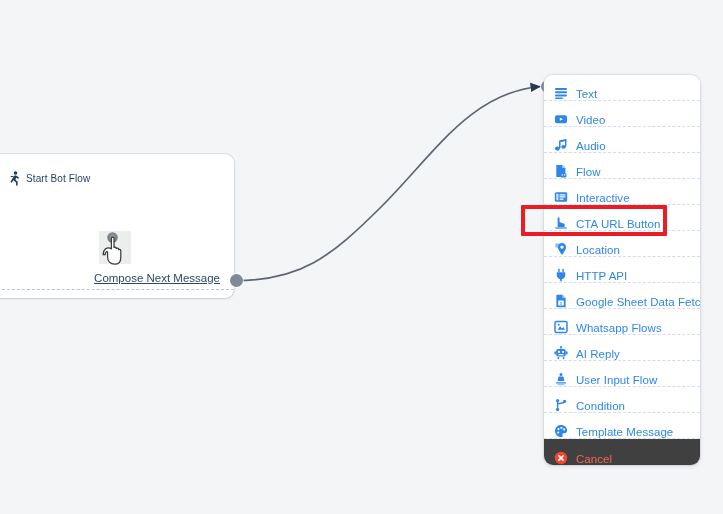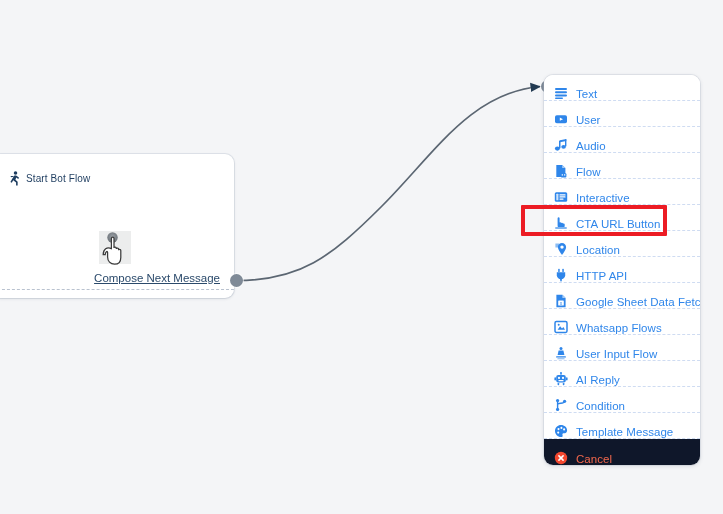--- a/index.html
+++ b/index.html
@@ -112,21 +112,21 @@
     color: #2f86ea;
     white-space: nowrap;
     letter-spacing: .05px;
   }
   .menu-ico {
     width: 14px; height: 14px;
     flex: 0 0 14px;
     display: block;
   }
   .menu-row.cancel {
-    background: #0f172a;
+    background: #404040;
     border-bottom: none;
   }
   .menu-row.cancel .menu-label { color: #f2674c; }
 
   
   #selection-box {
     position: absolute;
     left: 521px; top: 205px;
     width: 146px; height: 31px;
     border: 4px solid #ec1c24;
@@ -201,21 +201,21 @@
     </svg>
     <span class="menu-label">Text</span>
   </div>
 
 
   <div class="menu-row">
     <svg class="menu-ico" viewBox="0 0 14 14">
       <rect x="1" y="3.2" width="12" height="8" rx="1.8" fill="#2f86ea"></rect>
       <path d="M5.8 5.6 L9.0 7.2 L5.8 8.8 Z" fill="#ffffff"></path>
     </svg>
-    <span class="menu-label">User</span>
+    <span class="menu-label">Video</span>
   </div>
 
   <div class="menu-row">
     <svg class="menu-ico" viewBox="0 0 14 14">
       <g fill="#2f86ea">
         <path d="M6.0 2.2 L12.3 1.0 L12.3 3.1 L6.0 4.3 Z"></path>
         <rect x="5.0" y="2.6" width="1.5" height="7.6"></rect>
         <rect x="11.0" y="1.4" width="1.4" height="6.9"></rect>
         <ellipse cx="3.4" cy="10.6" rx="2.5" ry="2.1"></ellipse>
         <ellipse cx="9.6" cy="8.8" rx="2.3" ry="1.9"></ellipse>
@@ -301,50 +301,50 @@
     <span class="menu-label">Google Sheet Data Fetch</span>
   </div>
 
   <div class="menu-row">
     <svg class="menu-ico" viewBox="0 0 14 14">
       <rect x="1.0" y="1.6" width="12" height="10.8" rx="1.4" fill="none" stroke="#2f86ea" stroke-width="1.5"></rect>
       <path d="M3.6 9.8 L6.1 6.3 L8.0 8.6 L9.4 6.9 L11.0 9.8 Z" fill="#2f86ea"></path>
       <circle cx="4.7" cy="4.7" r="1.0" fill="#2f86ea"></circle>
     </svg>
     <span class="menu-label">Whatsapp Flows</span>
-  </div>
-
-  <div class="menu-row">
-    <svg class="menu-ico" viewBox="0 0 14 14">
-      <g fill="#2f86ea">
-        <circle cx="7.0" cy="2.4" r="1.5"></circle>
-        <path d="M4.6 4.6 L9.4 4.6 L10.4 9.0 L3.6 9.0 Z"></path>
-        <rect x="2.0" y="10.2" width="10" height="1.4" rx=".7"></rect>
-        <rect x="3.3" y="12.2" width="7.4" height="1.1" rx=".55" opacity=".6"></rect>
-      </g>
-    </svg>
-    <span class="menu-label">User Input Flow</span>
   </div>
 
   <div class="menu-row">
     <svg class="menu-ico" viewBox="0 0 14 14">
       <g fill="#2f86ea">
         <rect x="6.4" y="0.6" width="1.2" height="2.2"></rect>
         <circle cx="7.0" cy="0.9" r="0.9"></circle>
         <rect x="2.2" y="3.0" width="9.6" height="7.4" rx="2.0"></rect>
         <rect x="0.4" y="5.2" width="1.6" height="3.4" rx=".8"></rect>
         <rect x="12.0" y="5.2" width="1.6" height="3.4" rx=".8"></rect>
         <rect x="3.6" y="10.9" width="1.6" height="2.4" rx=".7"></rect>
         <rect x="8.8" y="10.9" width="1.6" height="2.4" rx=".7"></rect>
       </g>
       <circle cx="5.0" cy="5.9" r="1.1" fill="#ffffff"></circle>
       <circle cx="9.0" cy="5.9" r="1.1" fill="#ffffff"></circle>
       <rect x="4.4" y="8.1" width="5.2" height="1.2" rx=".6" fill="#ffffff"></rect>
     </svg>
     <span class="menu-label">AI Reply</span>
+  </div>
+
+  <div class="menu-row">
+    <svg class="menu-ico" viewBox="0 0 14 14">
+      <g fill="#2f86ea">
+        <circle cx="7.0" cy="2.4" r="1.5"></circle>
+        <path d="M4.6 4.6 L9.4 4.6 L10.4 9.0 L3.6 9.0 Z"></path>
+        <rect x="2.0" y="10.2" width="10" height="1.4" rx=".7"></rect>
+        <rect x="3.3" y="12.2" width="7.4" height="1.1" rx=".55" opacity=".6"></rect>
+      </g>
+    </svg>
+    <span class="menu-label">User Input Flow</span>
   </div>
 
   <div class="menu-row">
     <svg class="menu-ico" viewBox="0 0 14 14">
       <g stroke="#2f86ea" stroke-width="1.4" fill="none">
         <path d="M3.6 3.6 L3.6 10.6"></path>
         <path d="M3.6 6.6 C3.6 5.0 10.0 5.6 10.0 4.0"></path>
       </g>
       <g fill="#2f86ea">
         <circle cx="3.6" cy="2.6" r="1.6"></circle>

